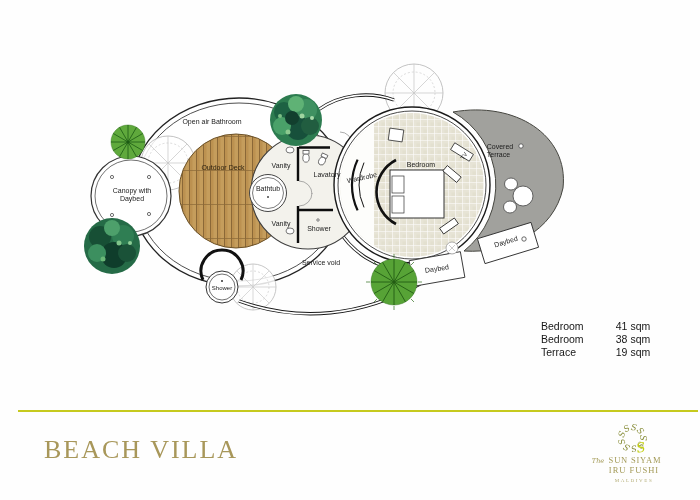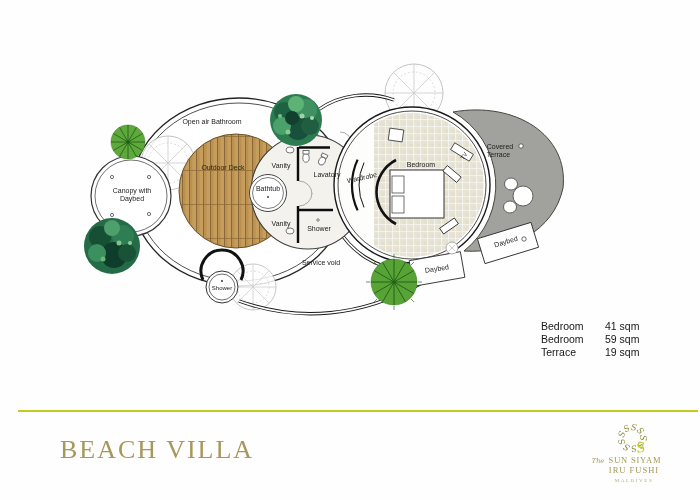--- a/index.html
+++ b/index.html
@@ -17,25 +17,25 @@
   .lbl.left2{text-align:left;}
   .rot-wardrobe{transform:translate(-50%,-50%) rotate(-12deg);}
   .rot-tv{transform:translate(-50%,-50%) rotate(-55deg);}
   .rot-daybed-t{transform:translate(-50%,-50%) rotate(-17deg);}
   .rot-daybed-b{transform:translate(-50%,-50%) rotate(-8deg);}
 
   
   .areas{position:absolute;left:541px;top:320px;width:120px;font-size:10.5px;color:#161616;}
   .arow{display:flex;line-height:12.8px;}
   .arow .al{width:64px;}
-  .arow .av{flex:1;text-align:left;}
+  .arow .av{flex:1;text-align:center;}
 
   
   .accent-line{position:absolute;left:18px;top:410px;width:680px;height:1.6px;background:#c6ca1e;}
-  .villa-title{position:absolute;left:60px;top:435px;margin:0;font-family:"Liberation Serif", serif;
+  .villa-title{position:absolute;left:44px;top:435px;margin:0;font-family:"Liberation Serif", serif;
                font-weight:400;font-size:26px;letter-spacing:2px;color:#a8975a;}
   .logo{position:absolute;left:575px;top:412px;width:120px;height:84px;}
 </style>
 </head>
 <body>
 
 <div class="page">
 
   <svg width="700" height="420" viewBox="0 0 700 420" style="position:absolute;left:0;top:0">
     <defs>
@@ -235,21 +235,21 @@
     <span class="lbl rot-daybed-b" style="left:437px;top:269px">Daybed</span>
   </div>
 
   <div class="areas">
     <div class="arow">
       <span class="al">Bedroom</span>
       <span class="av">41 sqm</span>
     </div>
     <div class="arow">
       <span class="al">Bedroom</span>
-      <span class="av">59 sqm</span>
+      <span class="av">38 sqm</span>
     </div>
     <div class="arow">
       <span class="al">Terrace</span>
       <span class="av">19 sqm</span>
     </div>
   </div>
 
   <div class="accent-line"></div>
   <h1 class="villa-title">BEACH VILLA</h1>
 

